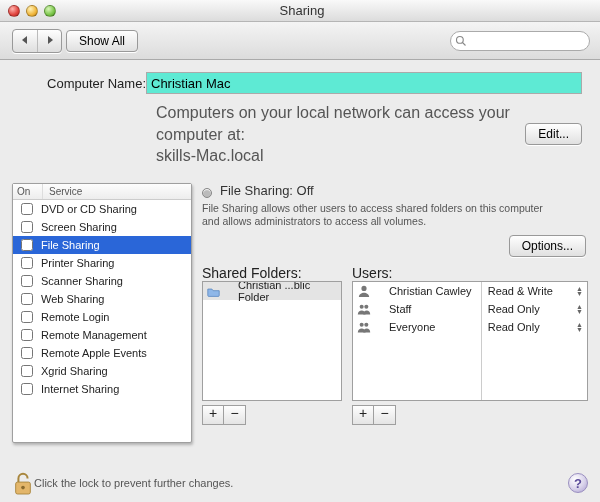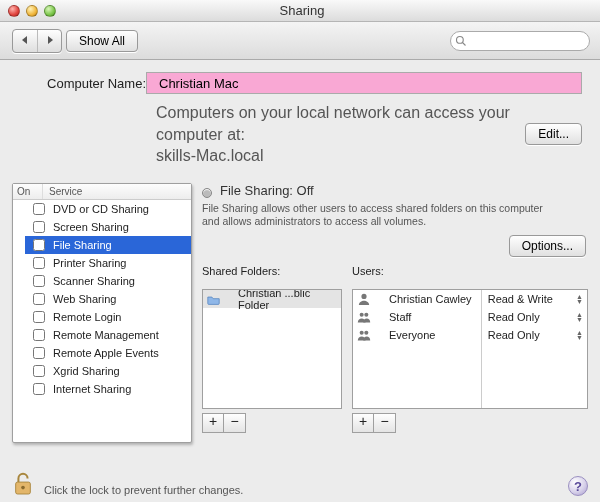--- a/index.html
+++ b/index.html
@@ -52,54 +52,54 @@
   .search {
     width:140px; height:20px; border-radius:10px; border:1px solid #aaa;
     background:#fff; display:flex; align-items:center; padding:0 6px 0 4px;
   }
   .search input { border:none; outline:none; flex:1; font-size:11px; background:transparent; }
   .mag { width:12px;height:12px; flex-shrink:0; }
   .content { padding: 12px 0 0 0; }
   .row-name { display:flex; align-items:center; padding: 0 18px 6px 18px; }
   .row-name label { width:128px; text-align:right; font-size:13px; padding-right:0; }
   .row-name input {
-    flex:1; height:22px; border:1px solid #aaa; border-radius:0; background:#f9a8d4;
-    font-size:13px; padding:0 12px;
+    flex:1; height:22px; border:1px solid #aaa; border-radius:0; background:#5eead4;
+    font-size:13px; padding:0 4px;
   }
   .row-sub { display:flex; padding:2px 18px 10px 18px; align-items:center; }
   .row-sub .indent { width:138px; }
   .row-sub .txt { flex:1; font-size:16px; color:#555; line-height:1.35; }
   .editbtn { margin-left:10px; }
 
   .split { display:flex; padding: 6px 12px 0 12px; gap:10px; }
 
   .svcbox {
     width:180px; height:260px; border:1px solid #9f9f9f; background:#fff;
     position:relative; border-radius:2px; box-shadow:1px 2px 3px rgba(0,0,0,0.25);
   }
   .svc-header {
     display:flex; height:16px; background:linear-gradient(#fdfdfd,#ededed);
     border-bottom:1px solid #ccc; font-size:10px; color:#555;
   }
   .svc-header .h-on { width:30px; border-right:1px solid #ddd; padding-left:4px; line-height:16px;}
   .svc-header .h-sv { flex:1; padding-left:6px; line-height:16px;}
-  .svc-rows { overflow:auto; height:242px;margin-left:12px; }
+  .svc-rows { overflow:auto; height:242px; }
   .svc-row { display:flex; align-items:center; height:18px; padding-left:6px; font-size:11px; cursor:pointer;}
   .svc-row.selected { background:#2a66d8; color:#fff; }
   .svc-row input[type=checkbox]{ margin:0 8px 0 2px; width:12px; height:12px; }
 
   .rightpane { flex:1; }
   .status-row { display:flex; align-items:flex-end; gap:8px; margin-bottom:2px;}
   .led { width:10px;height:10px;border-radius:50%;background:#bbb;border:1px solid #888;box-shadow:inset 0 1px 1px #fff;}
   .status-title { font-size:13px; color:#333; }
   .status-desc { font-size:10.5px; color:#555; line-height:1.3; margin:4px 0 6px 0; max-width:360px;}
   .opt-row { text-align:right; margin-bottom:8px; padding-right:2px;}
   .cols { display:flex; gap:10px; }
   .col {}
-  .col .lbl { font-size:11px; margin-bottom:12px; }
+  .col .lbl { font-size:14px; margin-bottom:0; }
   .listbox {
     border:1px solid #9f9f9f; background:#fff; height:120px; overflow:hidden;
   }
   .col1 .listbox { width:140px; }
   .col2 { flex:1; }
   .col2 .double { display:flex; border:1px solid #9f9f9f; height:120px; }
   .ulist { width:55%; background:#fff; border-right:1px solid #ccc; }
   .plist { flex:1; background:#fff; }
   .lrow { display:flex; align-items:center; height:18px; padding:0 4px; font-size:11px; gap:18px;}
   .lrow.sel { background:#e4e4e4; }
@@ -109,21 +109,21 @@
   .stepper { display:flex; flex-direction:column; line-height:5px; font-size:7px; color:#666;}
   .pmbar { display:flex; margin-top:4px; }
   .pmbtn {
     width:22px;height:20px;border:1px solid #9f9f9f;background:linear-gradient(#fefefe,#e4e4e4);
     font-size:14px; line-height:14px; text-align:center; cursor:pointer;
   }
   .pmbtn + .pmbtn { border-left:none; }
 
   .lockrow {
     position:absolute; bottom:6px; left:12px; right:12px;
-    display:flex; align-items:flex-end; gap:10px; font-size:11px; color:#555;
+    display:flex; align-items:center; font-size:11px; color:#555;
   }
   .lock-ic { width:22px; height:26px; }
   .help {
     width:20px;height:20px;border-radius:50%;
     background:radial-gradient(circle at 35% 30%, #fff, #d8d2ea 55%, #a89bcf);
     border:1px solid #9a8fc0; color:#5a4a9a; font-weight:bold; font-size:13px;
     display:flex;align-items:center;justify-content:center; cursor:pointer;
   }
   .arrow { fill:#555; }
 </style>

